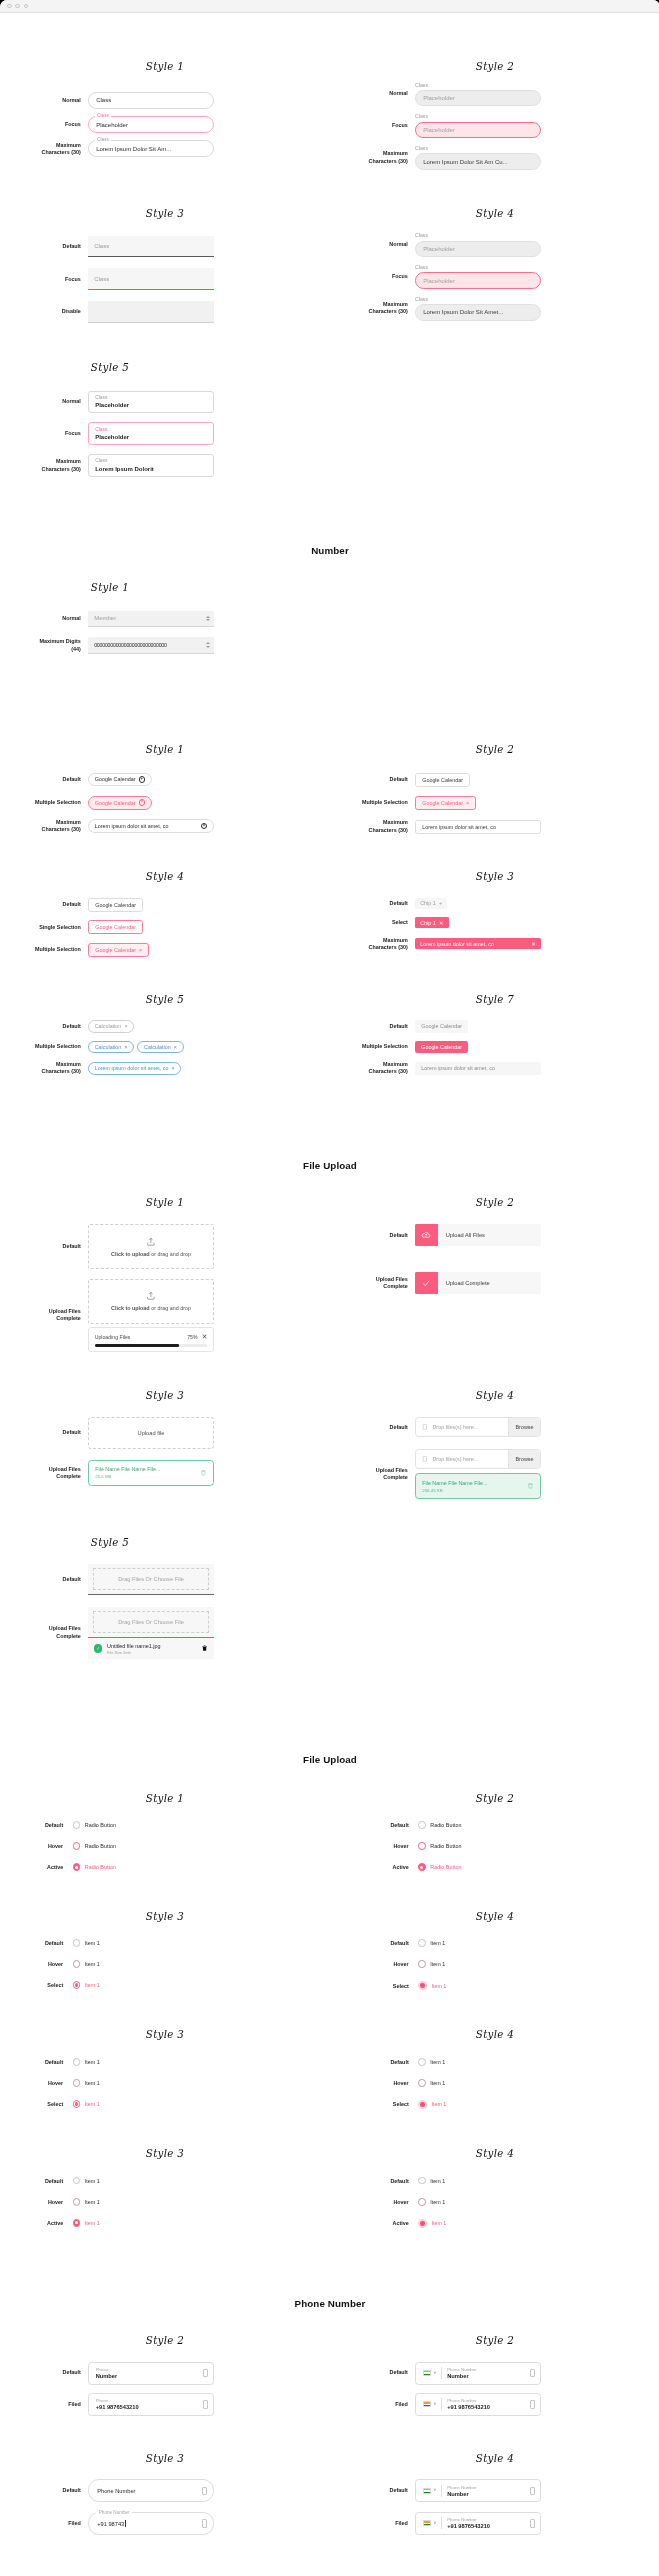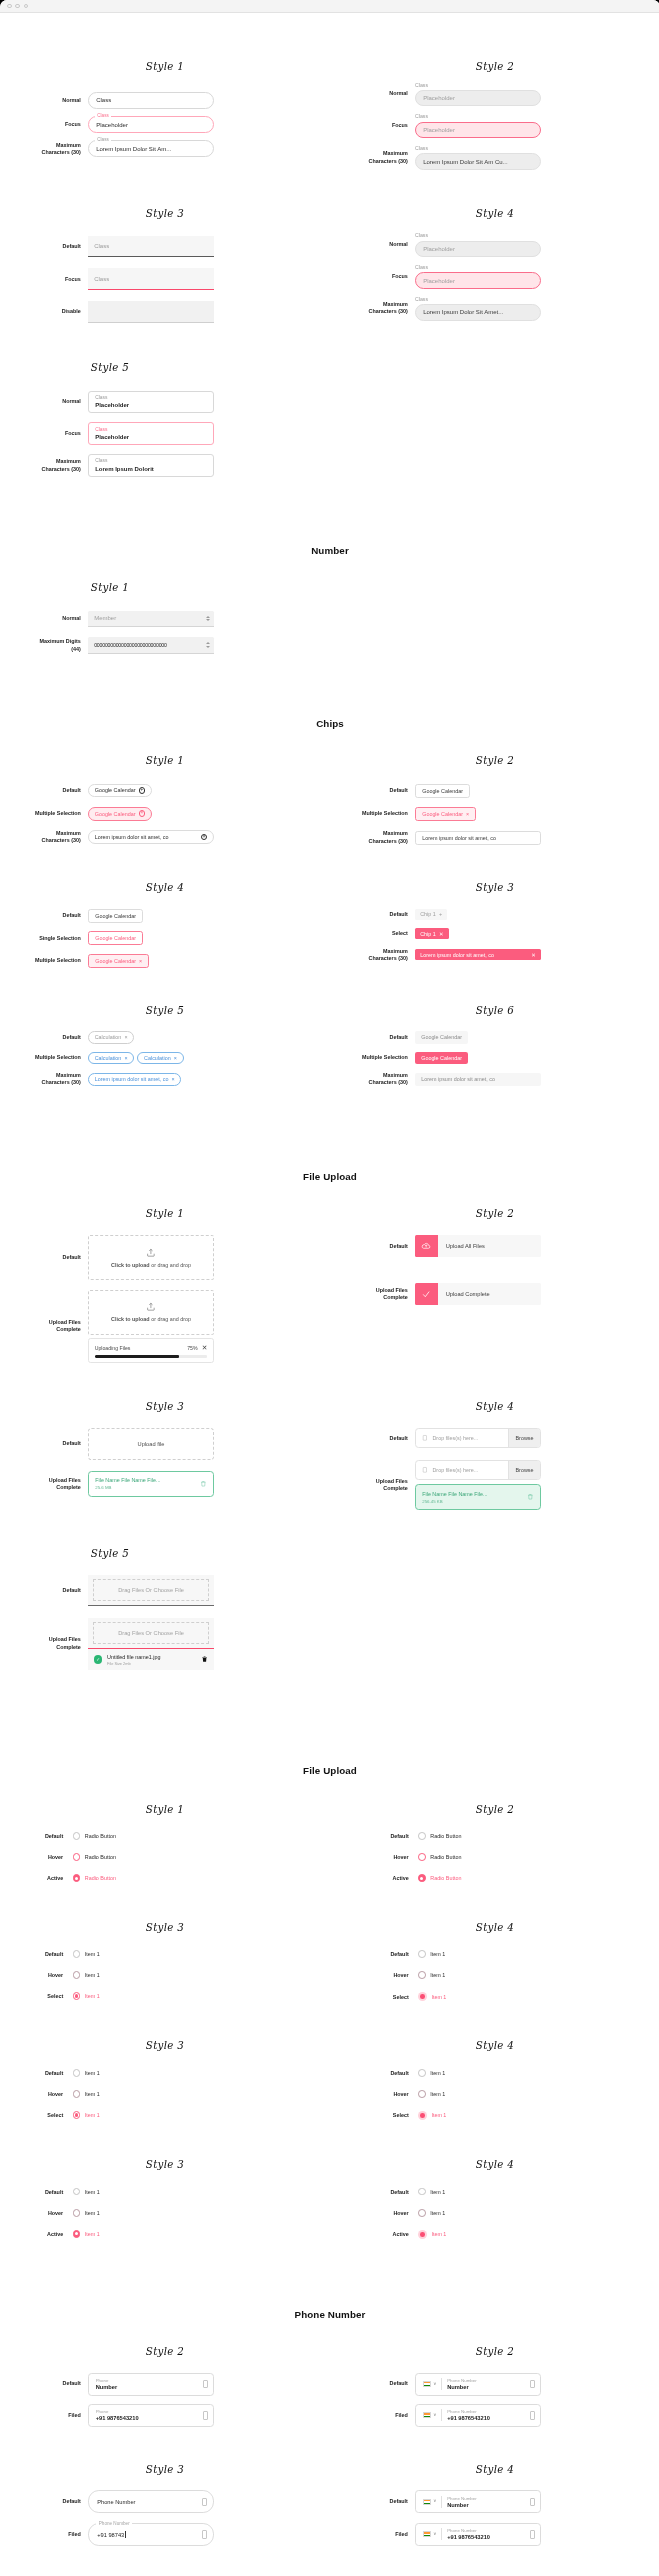--- a/index.html
+++ b/index.html
@@ -475,21 +475,20 @@
                 </div>
               </div>
           </div>
         </div>
       </div>
       <div class="col spacer"></div>
     </div>
   </div>
 
   <div style="padding-top:57px;">
-    <div class="section-title">Chips</div>
 
     <div class="cols" style="padding-top:25px;">
       <div class="col">
         <div class="style-label">Style 1</div>
         <div style="margin-top:17.5px; padding-left:31px;">
           <div class="row" style="margin-bottom:9.3px;">
             <div class="row-label">Default</div>
             <div class="row-ctl"><span class="chip chip-r">
                   <span>Google Calendar</span>
                   <span class="chip-i">+</span>
@@ -630,21 +629,21 @@
                     <span>Lorem ipsum dolor sit amet, co</span>
                     <span>×</span>
                   </span>
                 </div>
               </div>
           </div>
         </div>
       </div>
 
       <div class="col">
-        <div class="style-label">Style 6</div>
+        <div class="style-label">Style 7</div>
         <div style="margin-top:15.5px; padding-left:28px;">
           <div class="row" style="margin-bottom:8.2px;">
             <div class="row-label">Default</div>
             <div class="row-ctl"><span class="chip chip-g">
                   <span>Google Calendar</span>
                 </span></div>
           </div>
           <div class="row" style="margin-bottom:8.2px;">
             <div class="row-label">Multiple Selection</div>
             <div class="row-ctl"><span class="chip chip-g sel">

